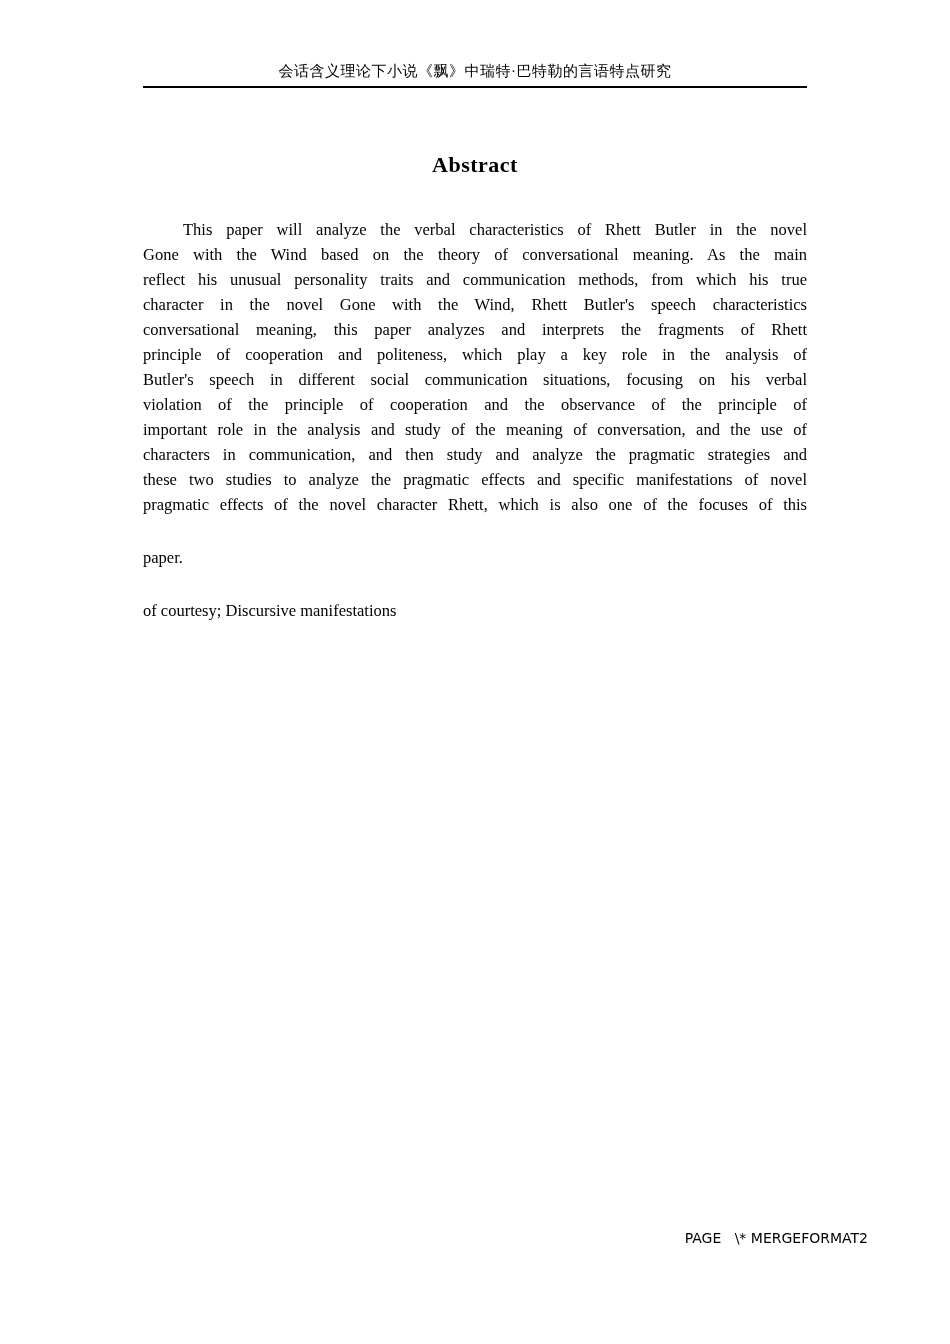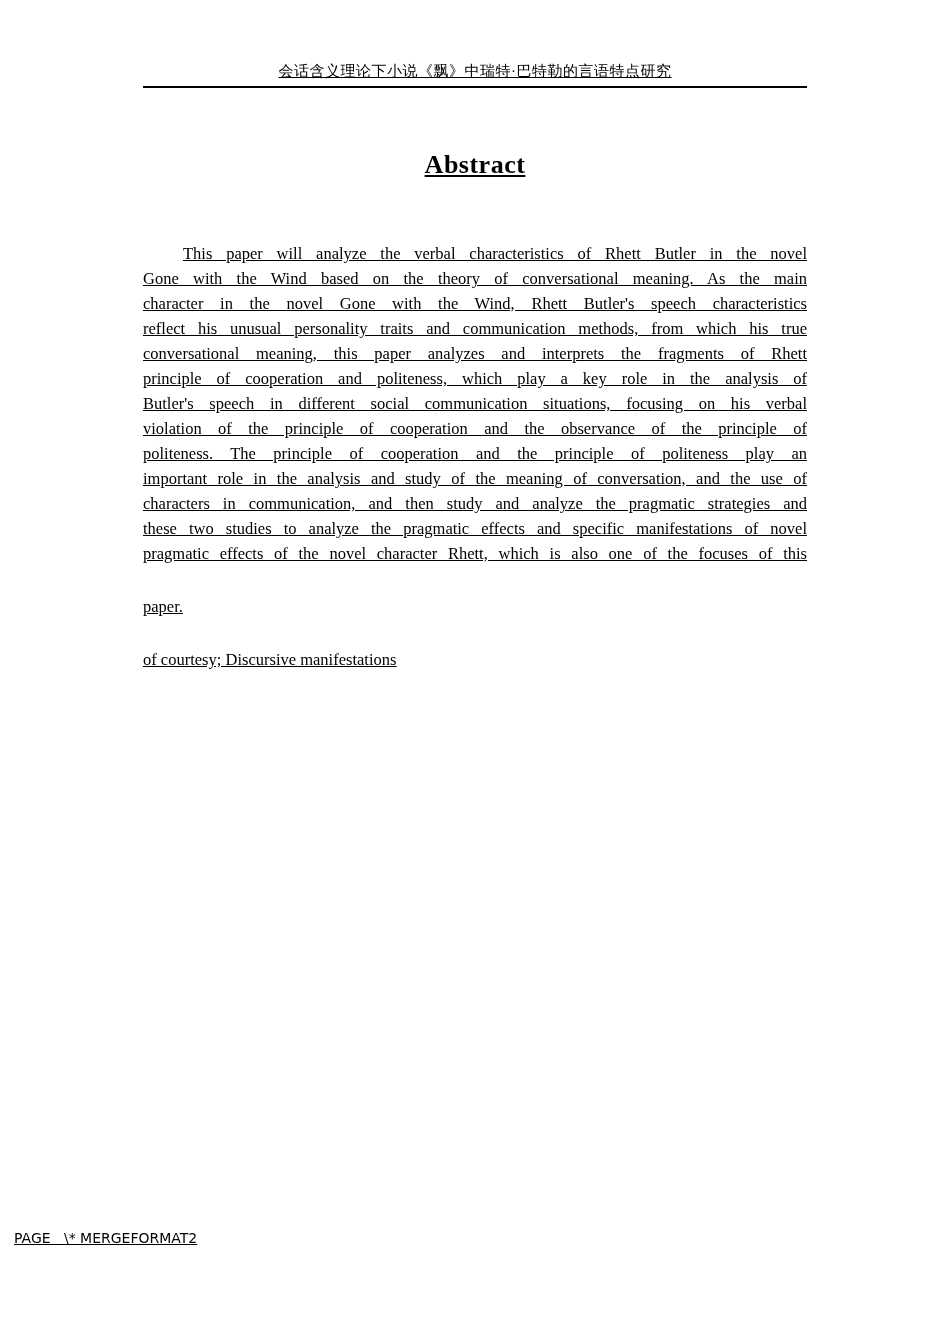--- a/index.html
+++ b/index.html
@@ -1,15 +1,15 @@
 <!DOCTYPE html>
 <html><head>
 <meta charset="utf-8">
 <style>
-  * { margin: 0; padding: 0; box-sizing: border-box; text-decoration: underline; }
+  * { margin: 0; padding: 0; box-sizing: border-box; }
   html, body { width: 950px; height: 1344px; }
   body {
     background: #ffffff;
     color: #000000;
     font-family: "Liberation Serif", serif;
     position: relative;
     overflow: hidden;
   }
   .page {
     position: absolute;
@@ -29,46 +29,46 @@
   .head-rule {
     position: absolute;
     top: 86px; left: 143px;
     width: 664px; height: 2px;
     background: #000000;
   }
   .title {
     position: absolute;
     top: 150px; left: 143px; width: 664px;
     text-align: center;
-    font-size: 26px;
+    font-size: 22px;
     font-weight: bold;
     line-height: 30px;
     letter-spacing: 0.5px;
   }
   .body-text {
     position: absolute;
     top: 217px; left: 143px; width: 664px;
     font-size: 16.5px;
   }
   .line {
     line-height: 25px;
     text-align: justify;
     text-align-last: justify;
   }
   .line.no-just {
     text-align: left;
     text-align-last: left;
     margin-top: 28px;
   }
-  .line.indent { text-indent: 40px; margin-top: 24px; }
+  .line.indent { text-indent: 40px; }
   .kw-label { font-weight: bold; }
   .footer {
     position: absolute;
-    top: 1228px; left: 14px; width: 860px;
-    text-align: left;
+    top: 1228px; left: 8px; width: 860px;
+    text-align: right;
     font-family: "DejaVu Sans", "Liberation Sans", sans-serif;
     font-size: 14px;
     line-height: 20px;
     white-space: pre;
   }
 </style>
 </head>
 <body>
 
 <div class="page">
@@ -77,27 +77,26 @@
 
   <div class="head-rule"></div>
 
   <h1 class="title">Abstract</h1>
 
   <div class="body-text">
 
     <div>
         <div class="line indent">This paper will analyze the verbal characteristics of Rhett Butler in the novel</div>
         <div class="line">Gone with the Wind based on the theory of conversational meaning. As the main</div>
+        <div class="line">reflect his unusual personality traits and communication methods, from which his true</div>
         <div class="line">character in the novel Gone with the Wind, Rhett Butler's speech characteristics</div>
-        <div class="line">reflect his unusual personality traits and communication methods, from which his true</div>
         <div class="line">conversational meaning, this paper analyzes and interprets the fragments of Rhett</div>
         <div class="line">principle of cooperation and politeness, which play a key role in the analysis of</div>
         <div class="line">Butler's speech in different social communication situations, focusing on his verbal</div>
         <div class="line">violation of the principle of cooperation and the observance of the principle of</div>
-        <div class="line">politeness.  The principle of cooperation and the principle of politeness play an</div>
         <div class="line">important role in the analysis and study of the meaning of conversation, and the use of</div>
         <div class="line">characters in communication, and then study and analyze the pragmatic strategies and</div>
         <div class="line">these two studies to analyze the pragmatic effects and specific manifestations of novel</div>
         <div class="line">pragmatic effects of the novel character Rhett, which is also one of the focuses of this</div>
         <div class="line no-just">paper.</div>
       </div>
 
 
     <div class="line no-just">of courtesy; Discursive manifestations</div>
   </div>

